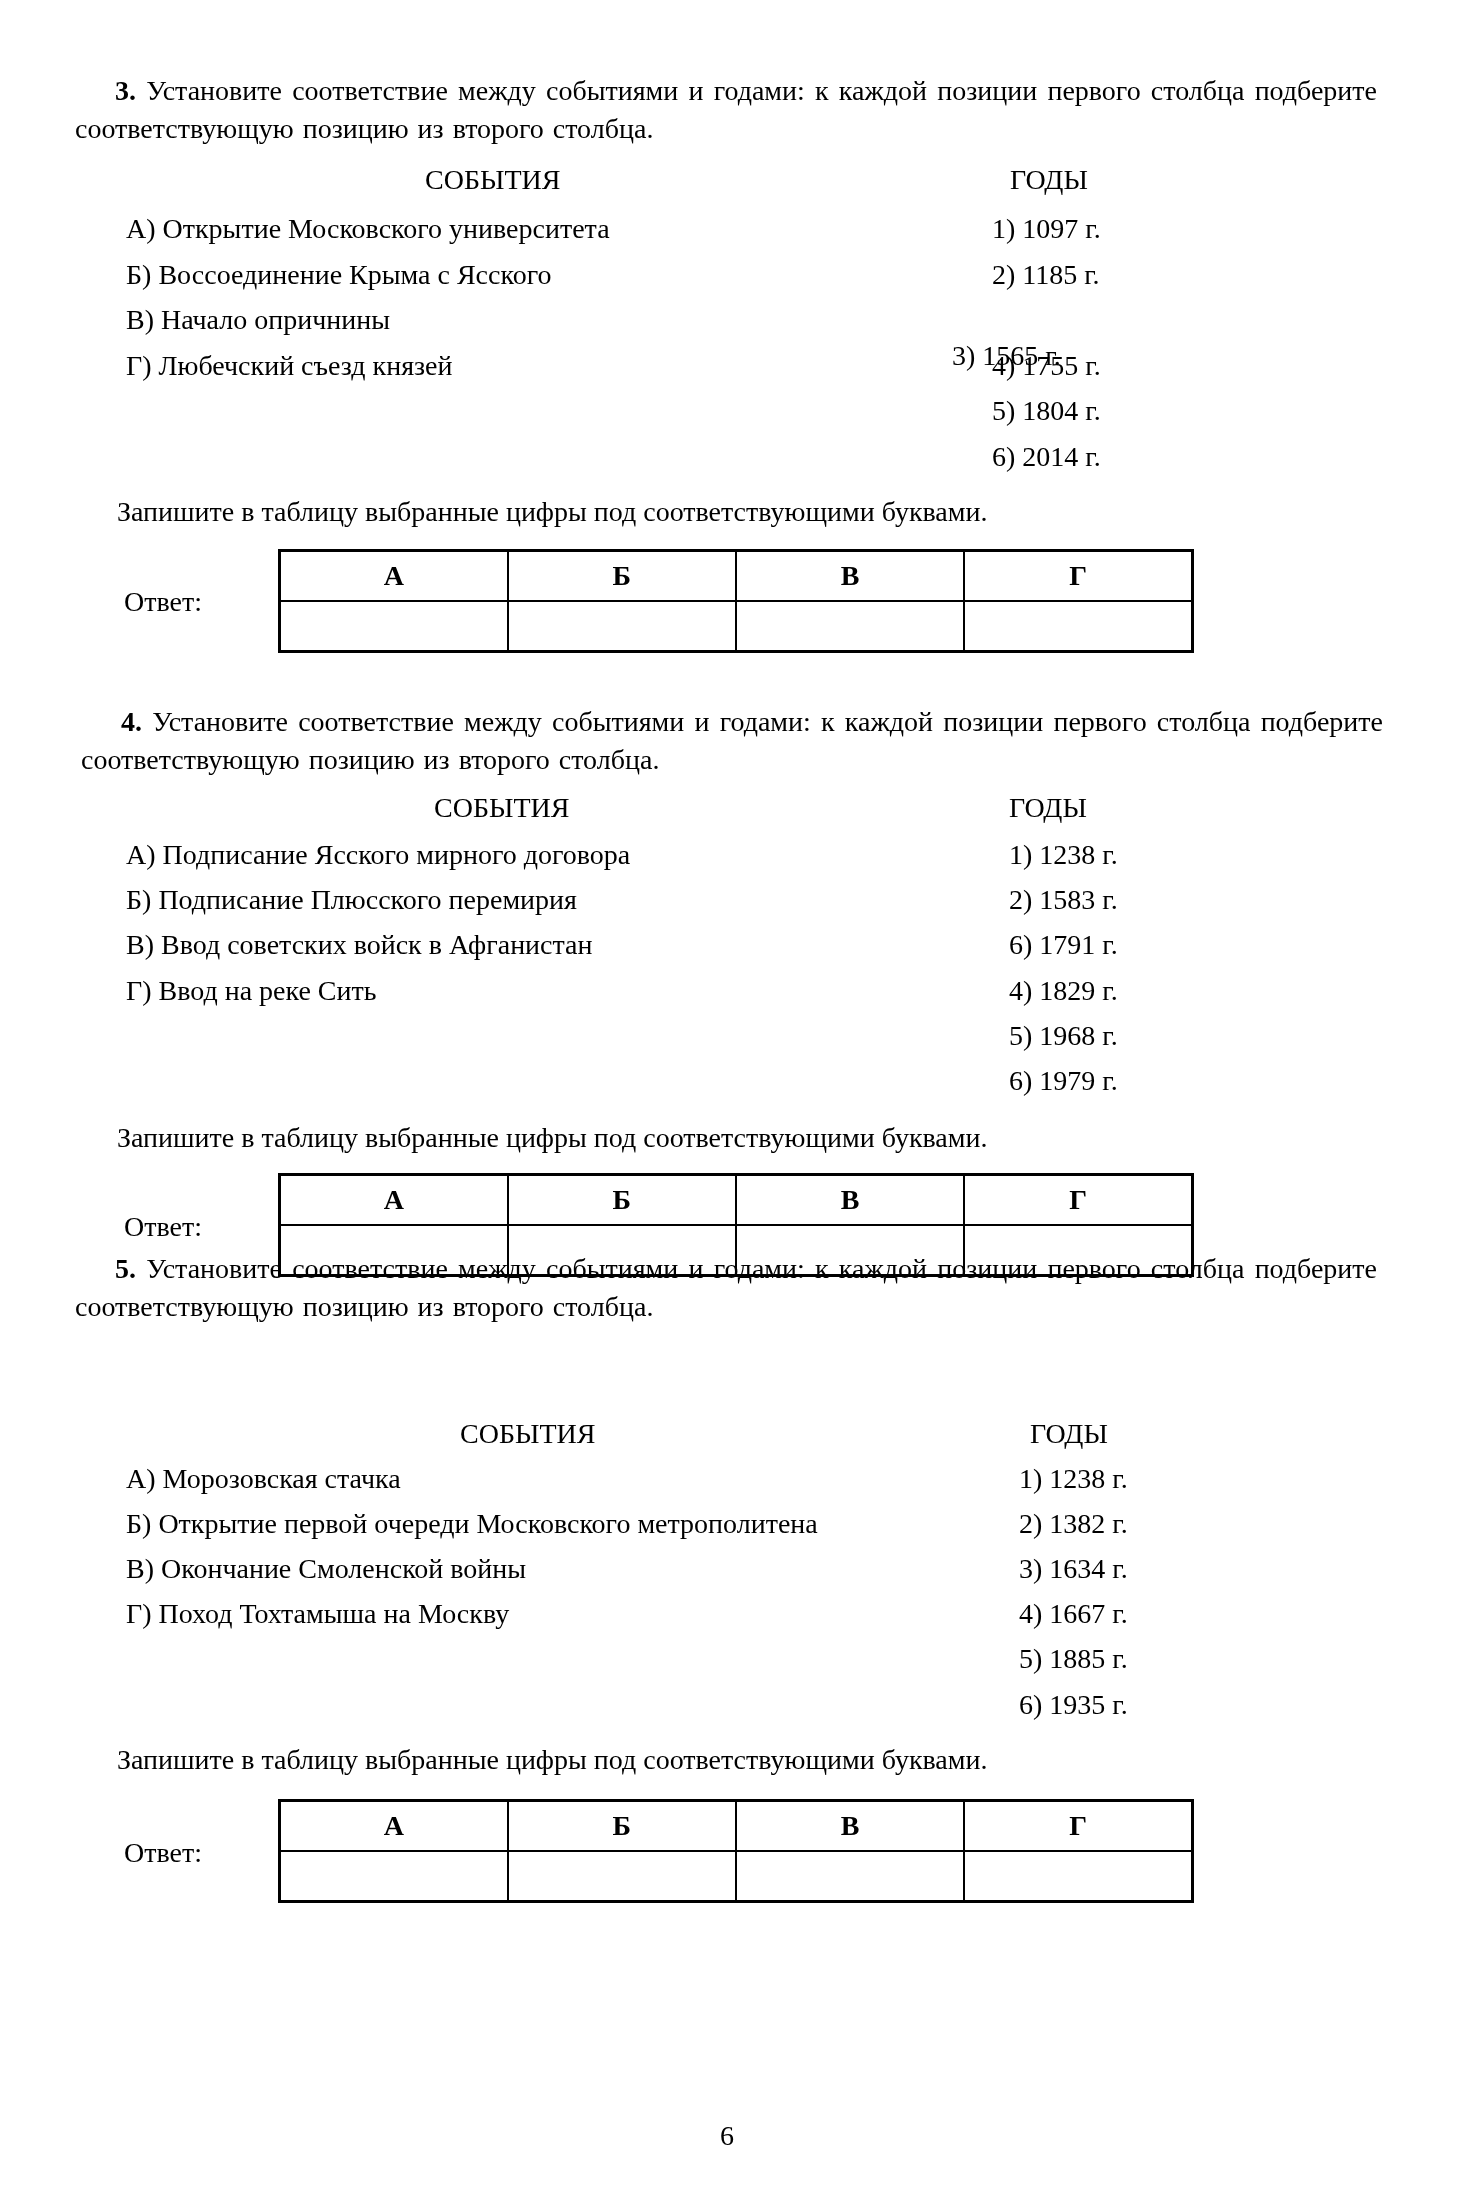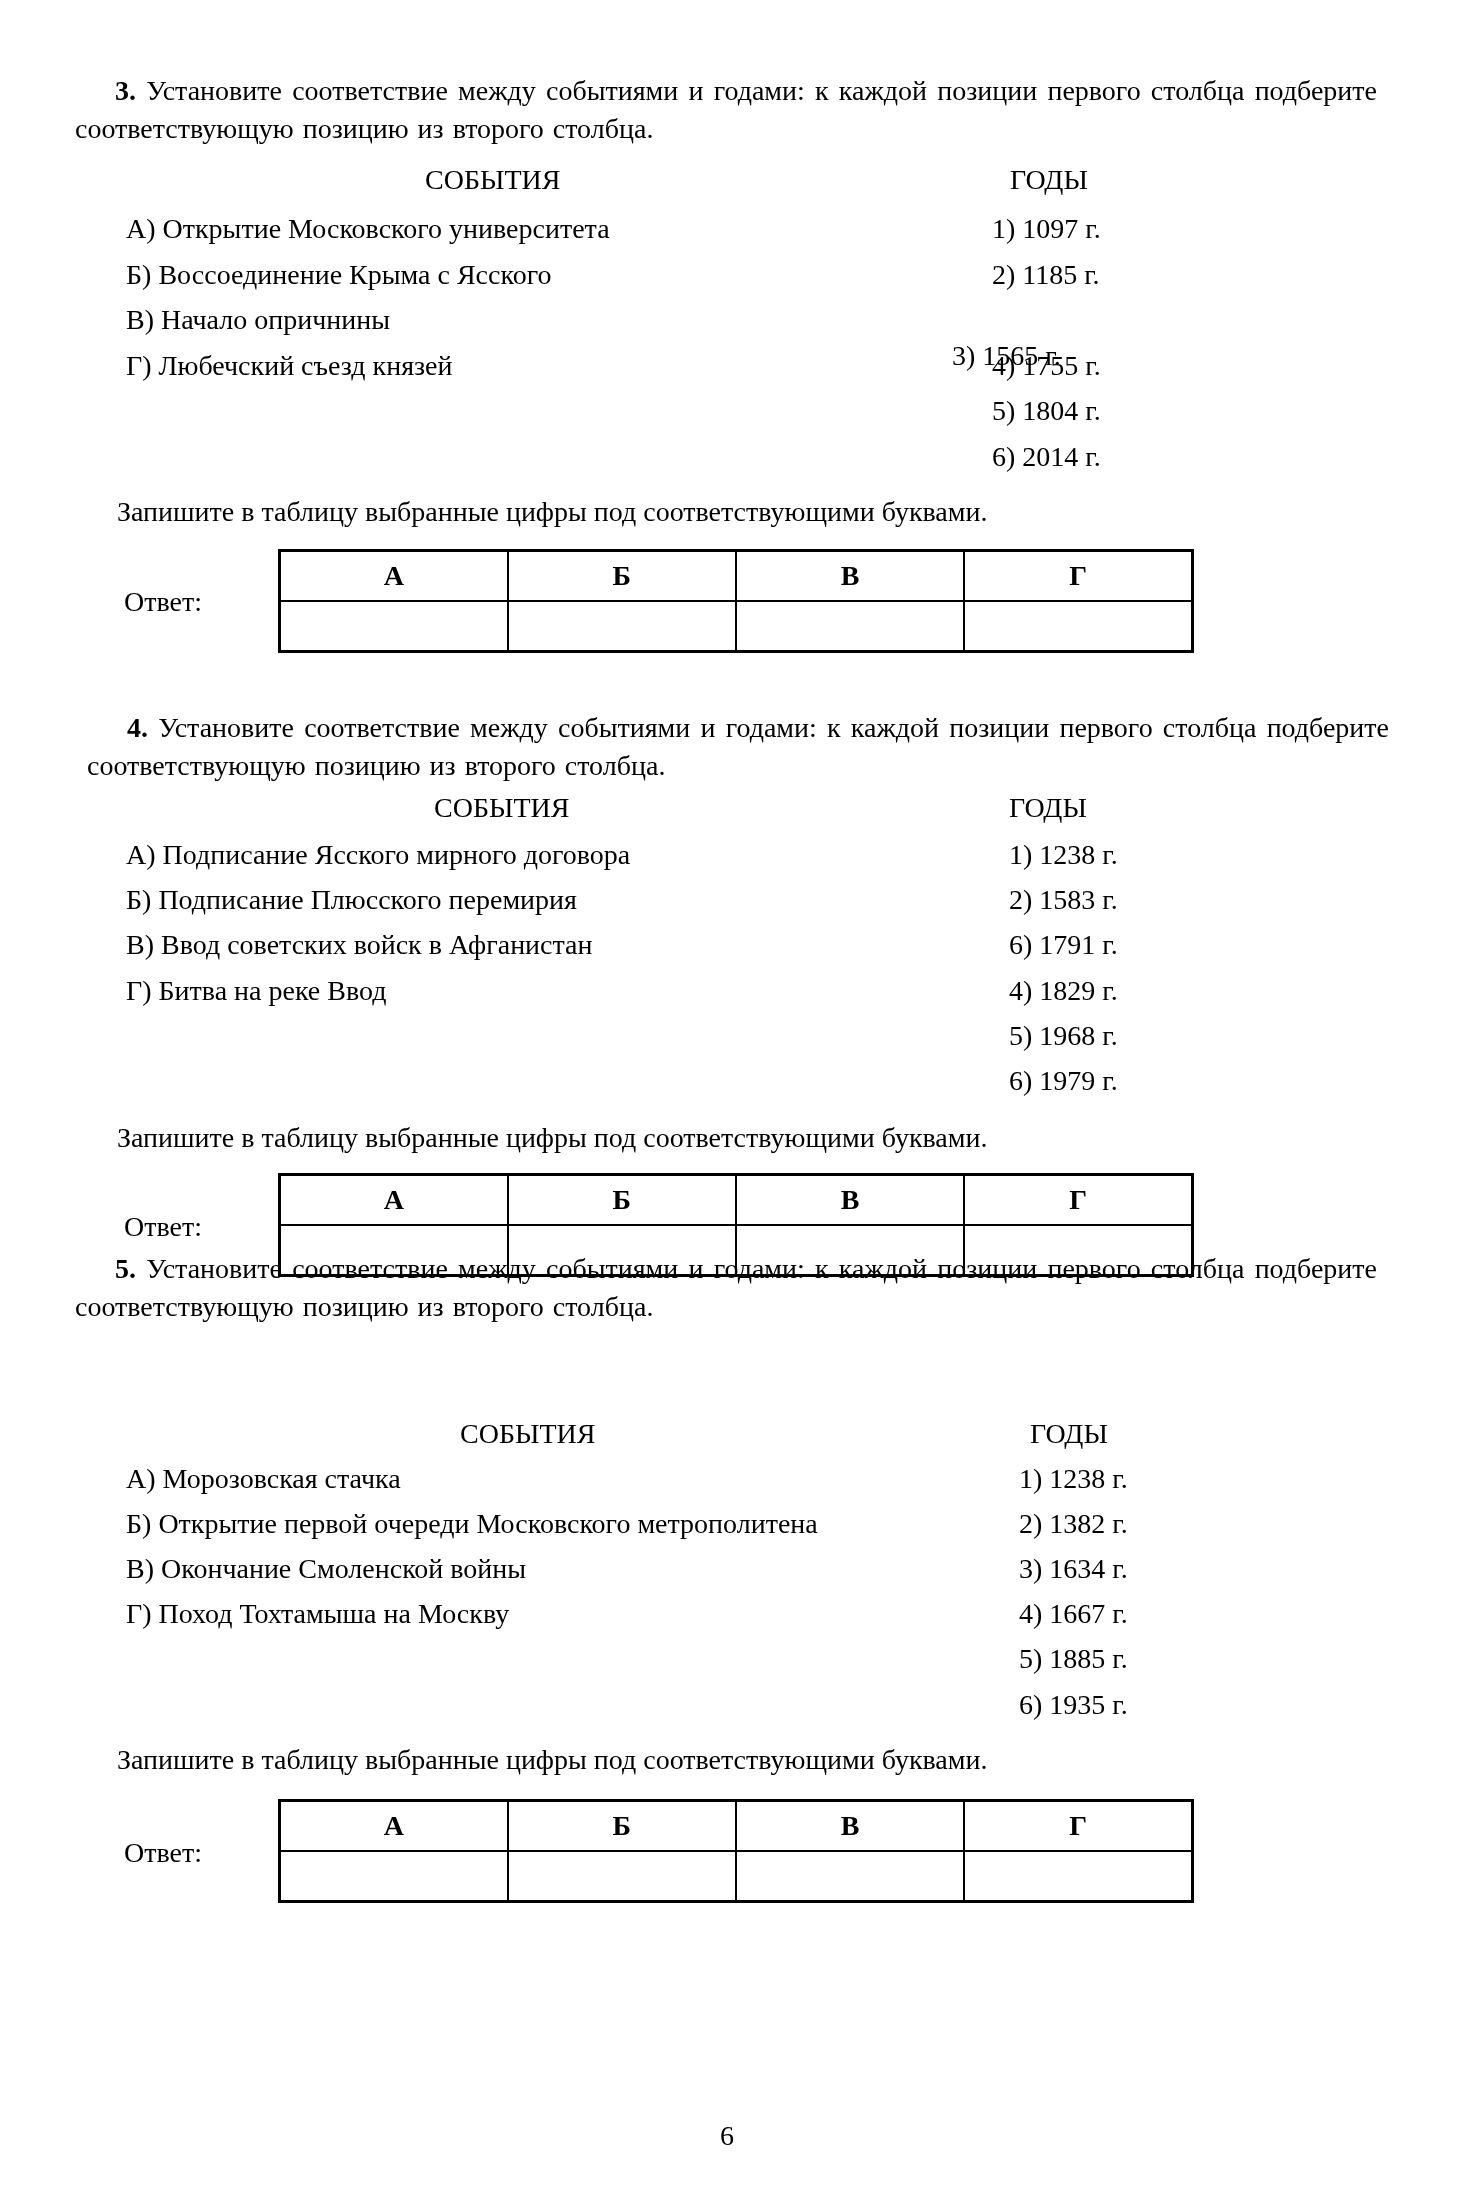--- a/index.html
+++ b/index.html
@@ -54,28 +54,28 @@
       <td></td>
       <td></td>
       <td></td>
       <td></td>
     </tr>
   </tbody>
     </table>
 </div>
 
 <div>
-  <p class="para" style="top:697px;margin:12px;"><span class="indent"></span><span class="num">4.</span> <span>Установите соответствие между событиями и годами: к каждой позиции первого столбца подберите соответствующую позицию из второго столбца.</span></p>
+  <p class="para" style="top:697px;margin:6px;"><span class="indent"></span><span class="num">4.</span> <span>Установите соответствие между событиями и годами: к каждой позиции первого столбца подберите соответствующую позицию из второго столбца.</span></p>
   <div class="abs hdr" style="left:434px;top:792px;">СОБЫТИЯ</div>
   <div class="abs hdr" style="left:1009px;top:792px;">ГОДЫ</div>
 
   <div class="abs txt" style="left:126px;top:839px;">А) Подписание Ясского мирного договора</div>
   <div class="abs txt" style="left:126px;top:884px;">Б) Подписание Плюсского перемирия</div>
   <div class="abs txt" style="left:126px;top:929px;">В) Ввод советских войск в Афганистан</div>
-  <div class="abs txt" style="left:126px;top:975px;">Г) Битва на реке Ввод</div>
+  <div class="abs txt" style="left:126px;top:975px;">Г) Ввод на реке Сить</div>
 
   <div class="abs txt" style="left:1009px;top:839px;">1) 1238 г.</div>
   <div class="abs txt" style="left:1009px;top:884px;">2) 1583 г.</div>
   <div class="abs txt" style="left:1009px;top:929px;">6) 1791 г.</div>
   <div class="abs txt" style="left:1009px;top:975px;">4) 1829 г.</div>
   <div class="abs txt" style="left:1009px;top:1020px;">5) 1968 г.</div>
   <div class="abs txt" style="left:1009px;top:1065px;">6) 1979 г.</div>
 
   <div class="abs txt" style="left:117px;top:1122px;">Запишите в таблицу выбранные цифры под соответствующими буквами.</div>
   <div class="abs txt" style="left:124px;top:1211px;">Ответ:</div>

